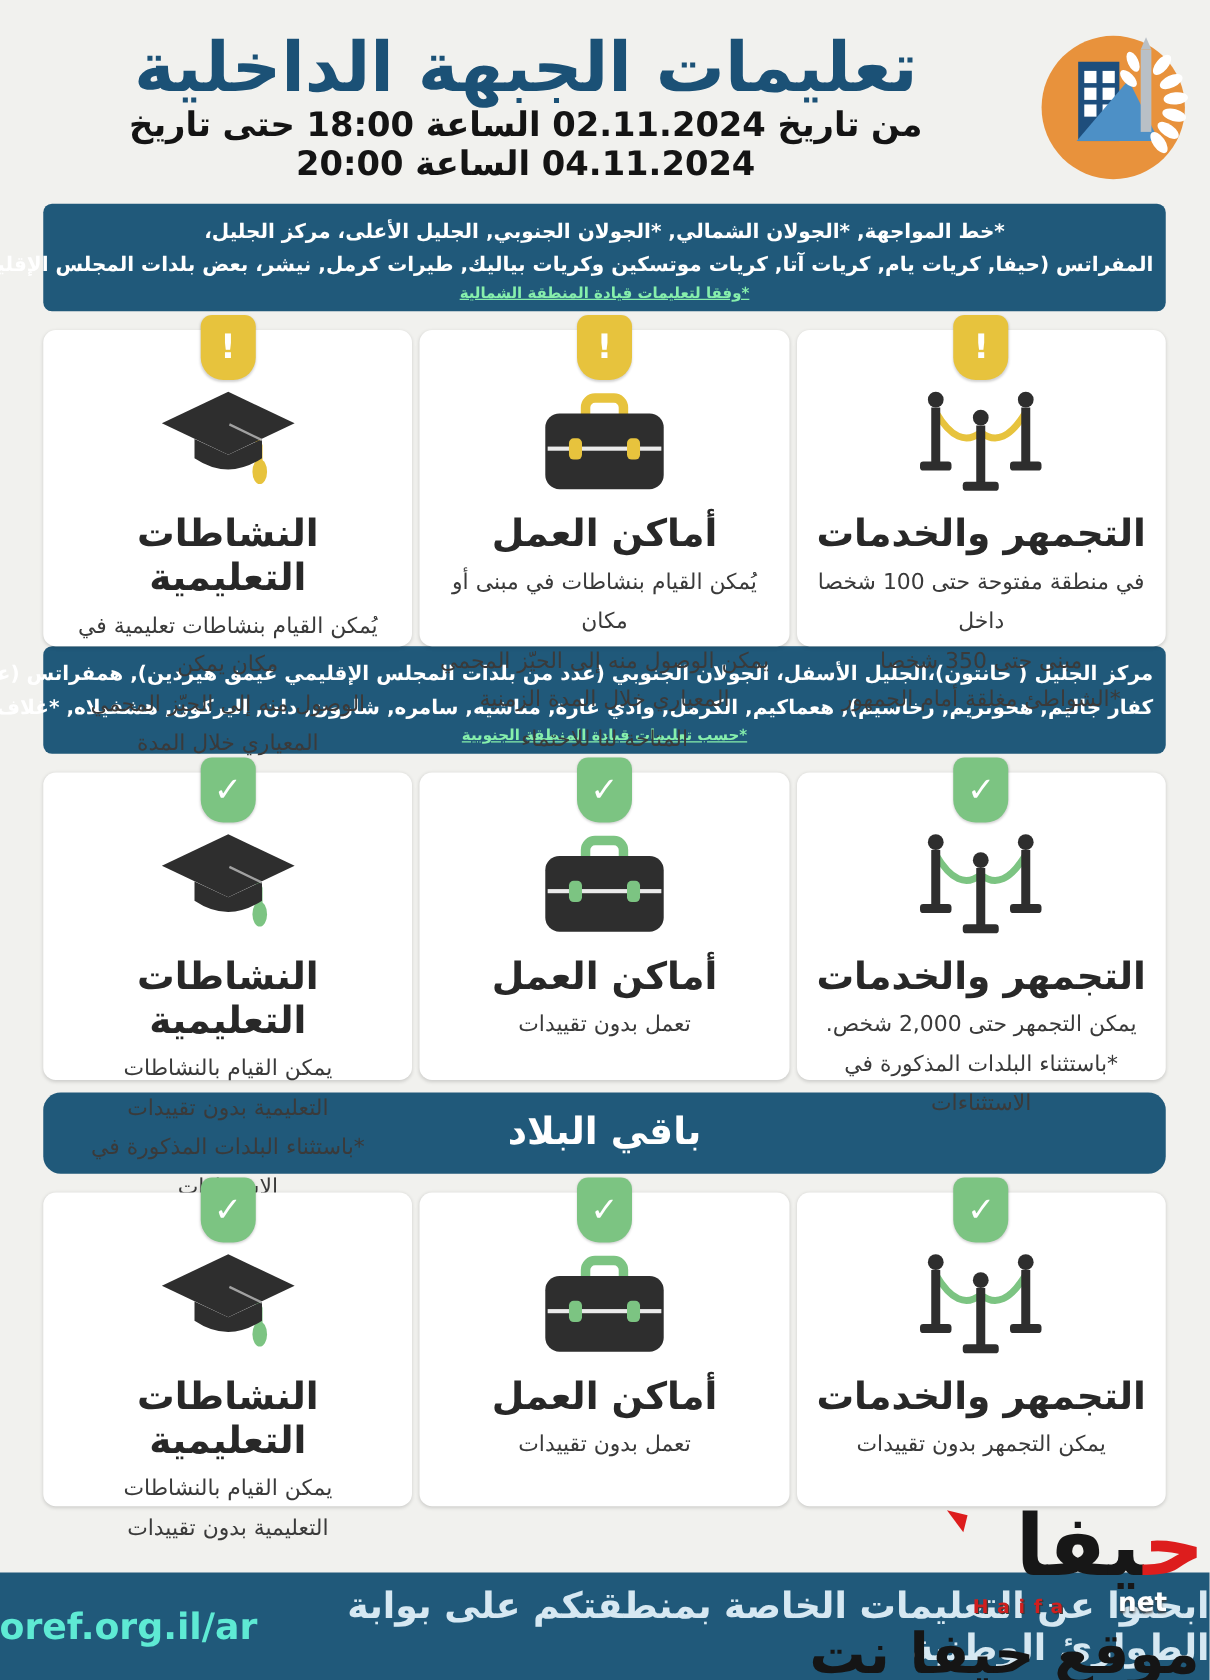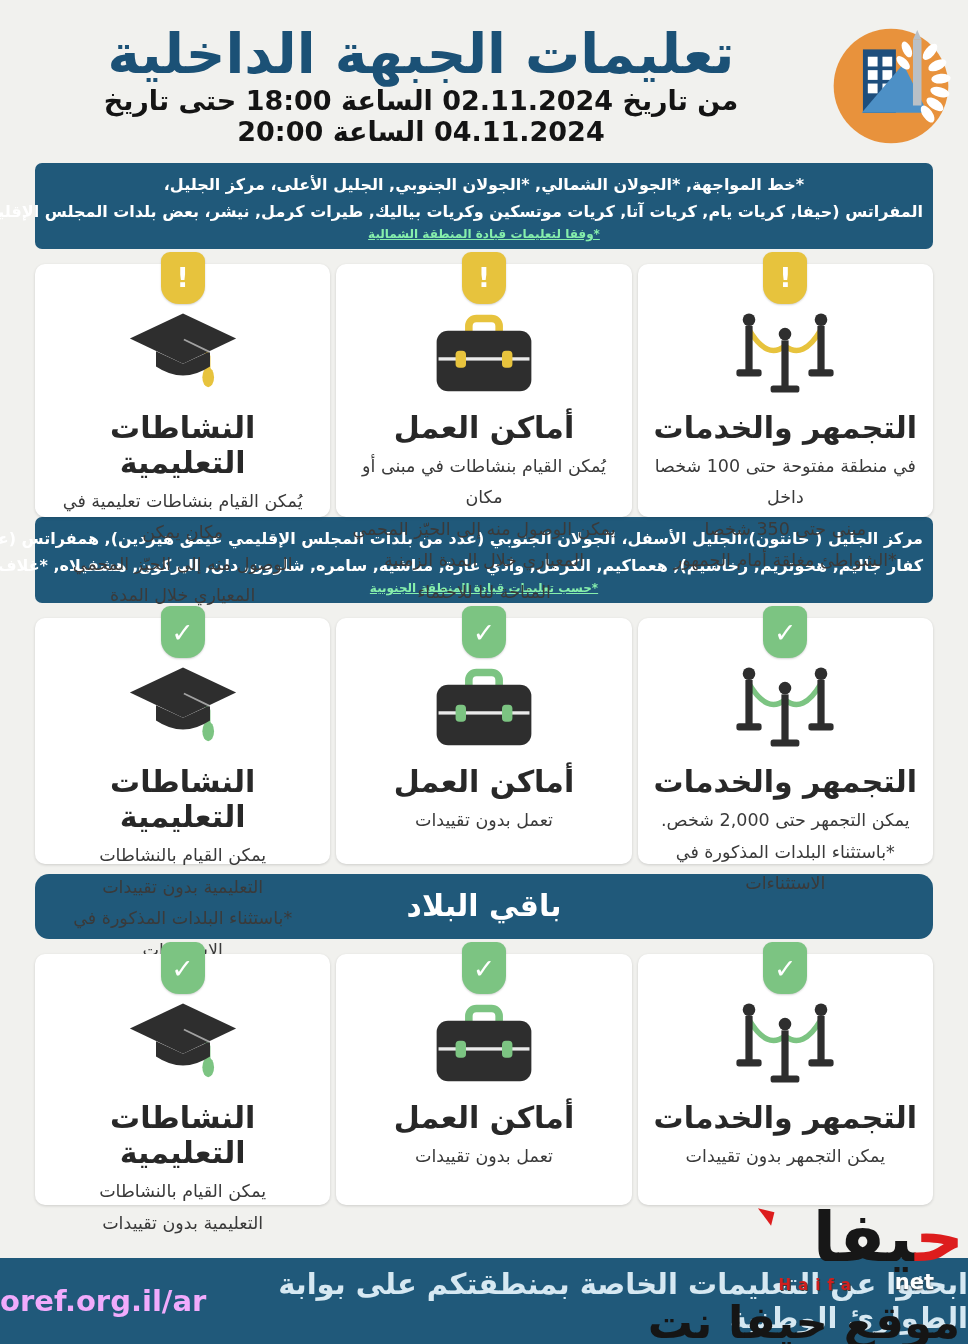--- a/index.html
+++ b/index.html
@@ -66,21 +66,21 @@
     white-space: pre-line; font-weight: 500;
   }
 
   
   .footer {
     position: absolute; left: 0; bottom: 0; width: 100%; height: 86px;
     background: var(--teal);
     display: flex; align-items: center; justify-content: center; gap: 12px;
     color: #d6e8f2; font-size: 29px; font-weight: bold;
   }
-  .footer-url { color: #f0abfc; }
+  .footer-url { color: #5eead4; }
 
   
   .watermark { position: absolute; top: 1212px; right: 0; width: 238px; height: 132px; z-index: 6; }
   .wm-big {
     position: absolute; top: -8px; right: 4px;
     font-size: 68px; font-weight: bold; line-height: 1;
     color: #171717; white-space: nowrap;
   }
   .wm-red { color: #dd1d1d; }
   .wm-flag {

